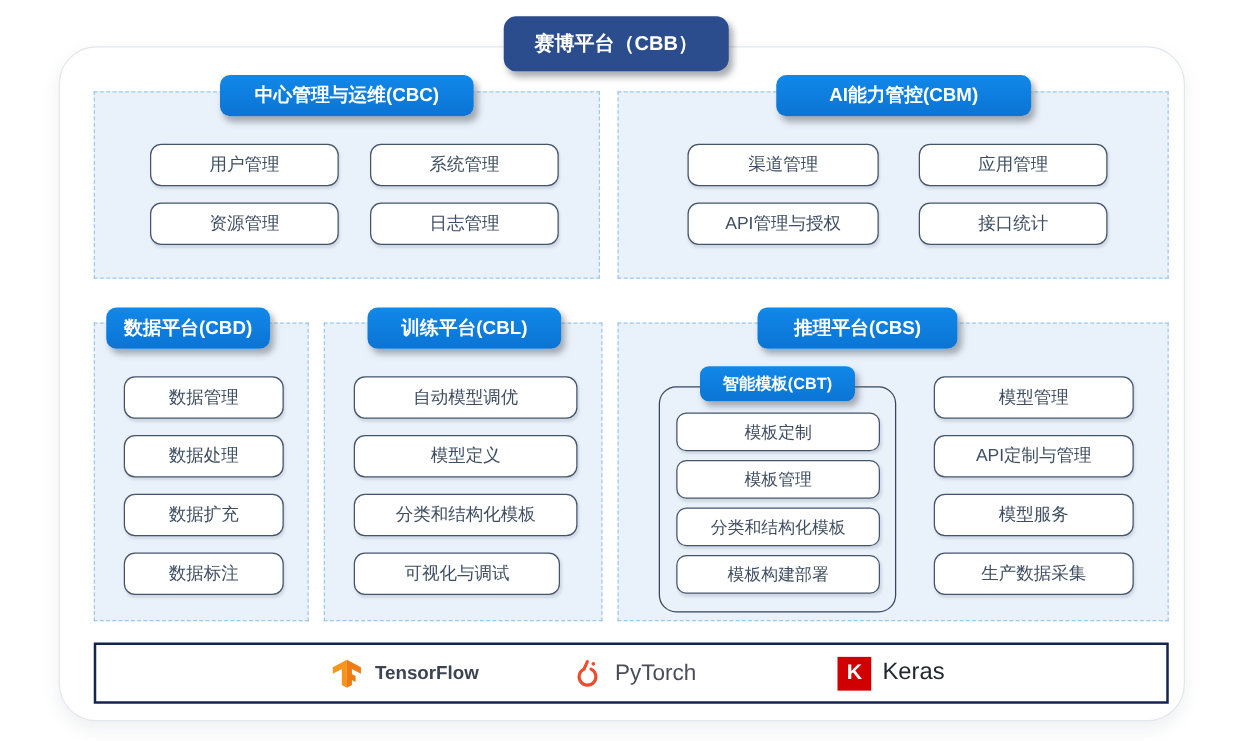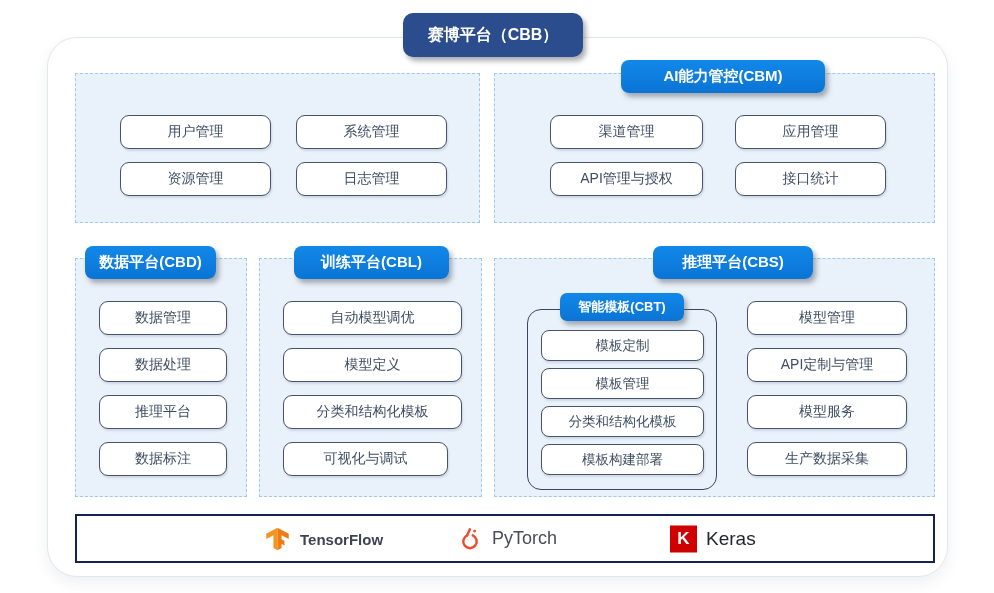--- a/index.html
+++ b/index.html
@@ -35,54 +35,57 @@
 
 <div class="stage">
 
   <div class="frame"></div>
 
   <div class="title-box">
     <span>赛博平台（CBB）</span>
   </div>
 
   <div class="panel" style="left:75px;top:73px;width:405px;height:150px;"></div>
+  <div class="pill" style="left:176px;top:60px;width:203px;height:33px;">
+    <span>中心管理与运维(CBC)</span>
+  </div>
   <div class="item" style="left:120px;top:115px;width:151px;">用户管理</div>
   <div class="item" style="left:296px;top:115px;width:151px;">系统管理</div>
   <div class="item" style="left:296px;top:162px;width:151px;">日志管理</div>
   <div class="item" style="left:120px;top:162px;width:151px;">资源管理</div>
 
   <div class="panel" style="left:494px;top:73px;width:441px;height:150px;"></div>
   <div class="pill" style="left:621px;top:60px;width:204px;height:33px;">
     <span>AI能力管控(CBM)</span>
   </div>
   <div class="item" style="left:550px;top:115px;width:153px;">渠道管理</div>
   <div class="item" style="left:735px;top:115px;width:151px;">应用管理</div>
   <div class="item" style="left:550px;top:162px;width:153px;">API管理与授权</div>
   <div class="item" style="left:735px;top:162px;width:151px;">接口统计</div>
 
   <div class="panel" style="left:75px;top:258px;width:172px;height:239px;"></div>
   <div class="pill" style="left:85px;top:246px;width:131px;height:33px;">
     <span>数据平台(CBD)</span>
   </div>
   <div class="item" style="left:99px;top:301px;width:128px;">数据管理</div>
   <div class="item" style="left:99px;top:348px;width:128px;">数据处理</div>
-  <div class="item" style="left:99px;top:395px;width:128px;">推理平台</div>
+  <div class="item" style="left:99px;top:395px;width:128px;">数据扩充</div>
   <div class="item" style="left:99px;top:442px;width:128px;">数据标注</div>
 
   <div class="panel" style="left:259px;top:258px;width:223px;height:239px;"></div>
   <div class="pill" style="left:294px;top:246px;width:155px;height:33px;">
     <span>训练平台(CBL)</span>
   </div>
   <div class="item" style="left:283px;top:301px;width:179px;">自动模型调优</div>
   <div class="item" style="left:283px;top:348px;width:179px;">模型定义</div>
   <div class="item" style="left:283px;top:395px;width:179px;">分类和结构化模板</div>
   <div class="item" style="left:283px;top:442px;width:165px;">可视化与调试</div>
 
   <div class="panel" style="left:494px;top:258px;width:441px;height:239px;"></div>
-  <div class="pill" style="left:653px;top:246px;width:160px;height:33px;">
+  <div class="pill" style="left:606px;top:246px;width:160px;height:33px;">
     <span>推理平台(CBS)</span>
   </div>
 
   <div class="group-box"></div>
   <div class="pill small" style="left:560px;top:293px;width:124px;height:28px;">
     <span>智能模板(CBT)</span>
   </div>
   <div class="item inner" style="left:541px;top:330px;width:163px;">模板定制</div>
   <div class="item inner" style="left:541px;top:368px;width:163px;">模板管理</div>
   <div class="item inner" style="left:541px;top:406px;width:163px;">分类和结构化模板</div>

